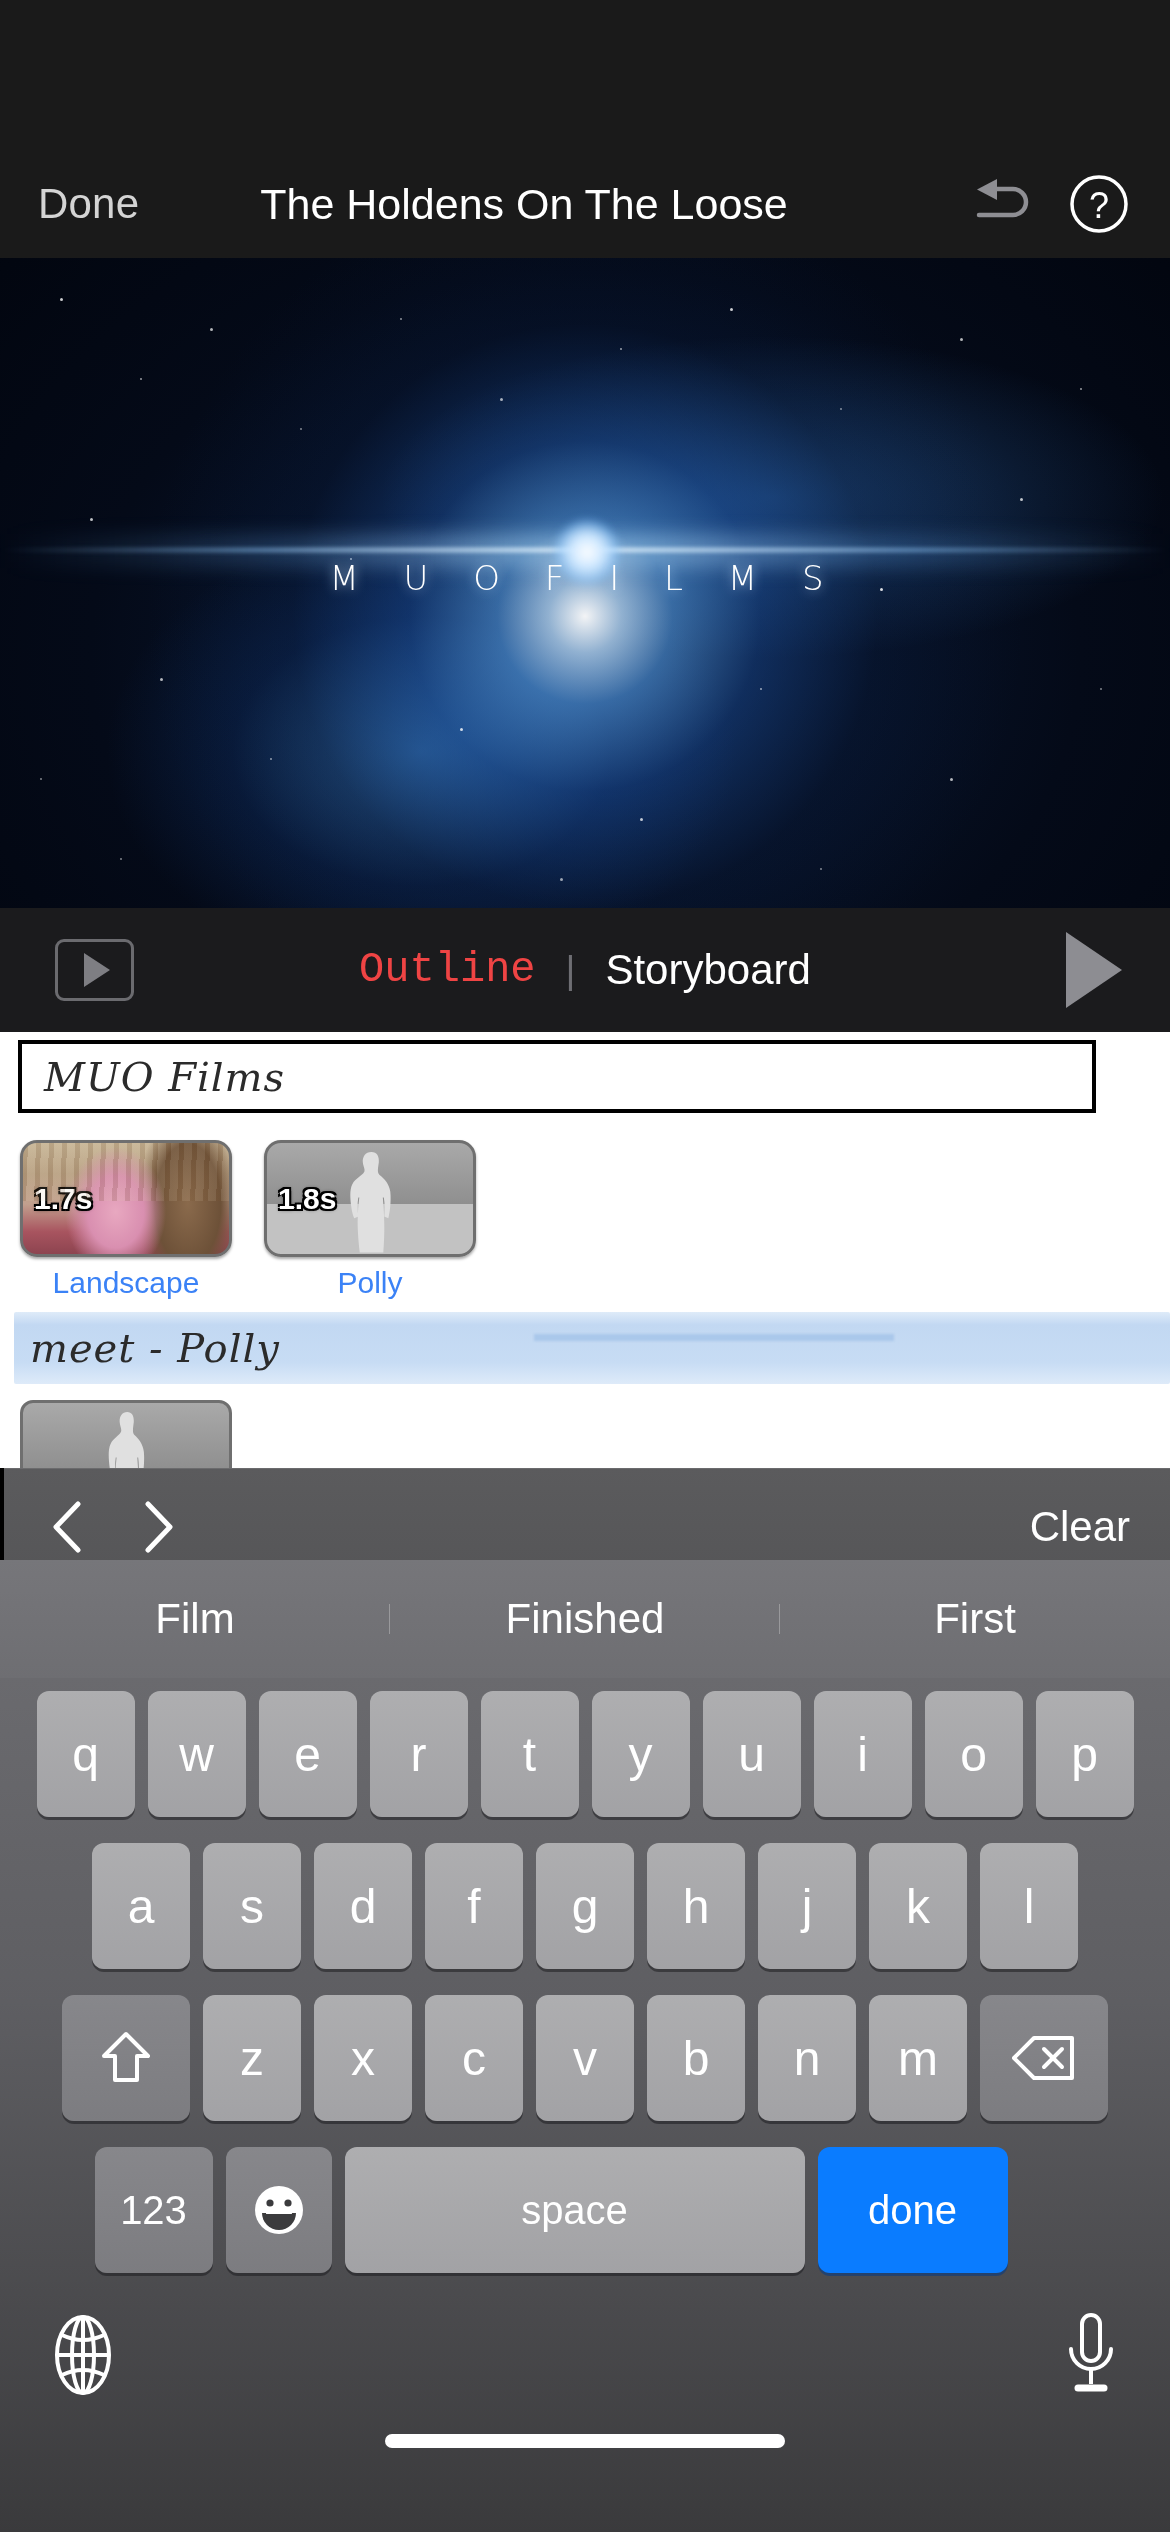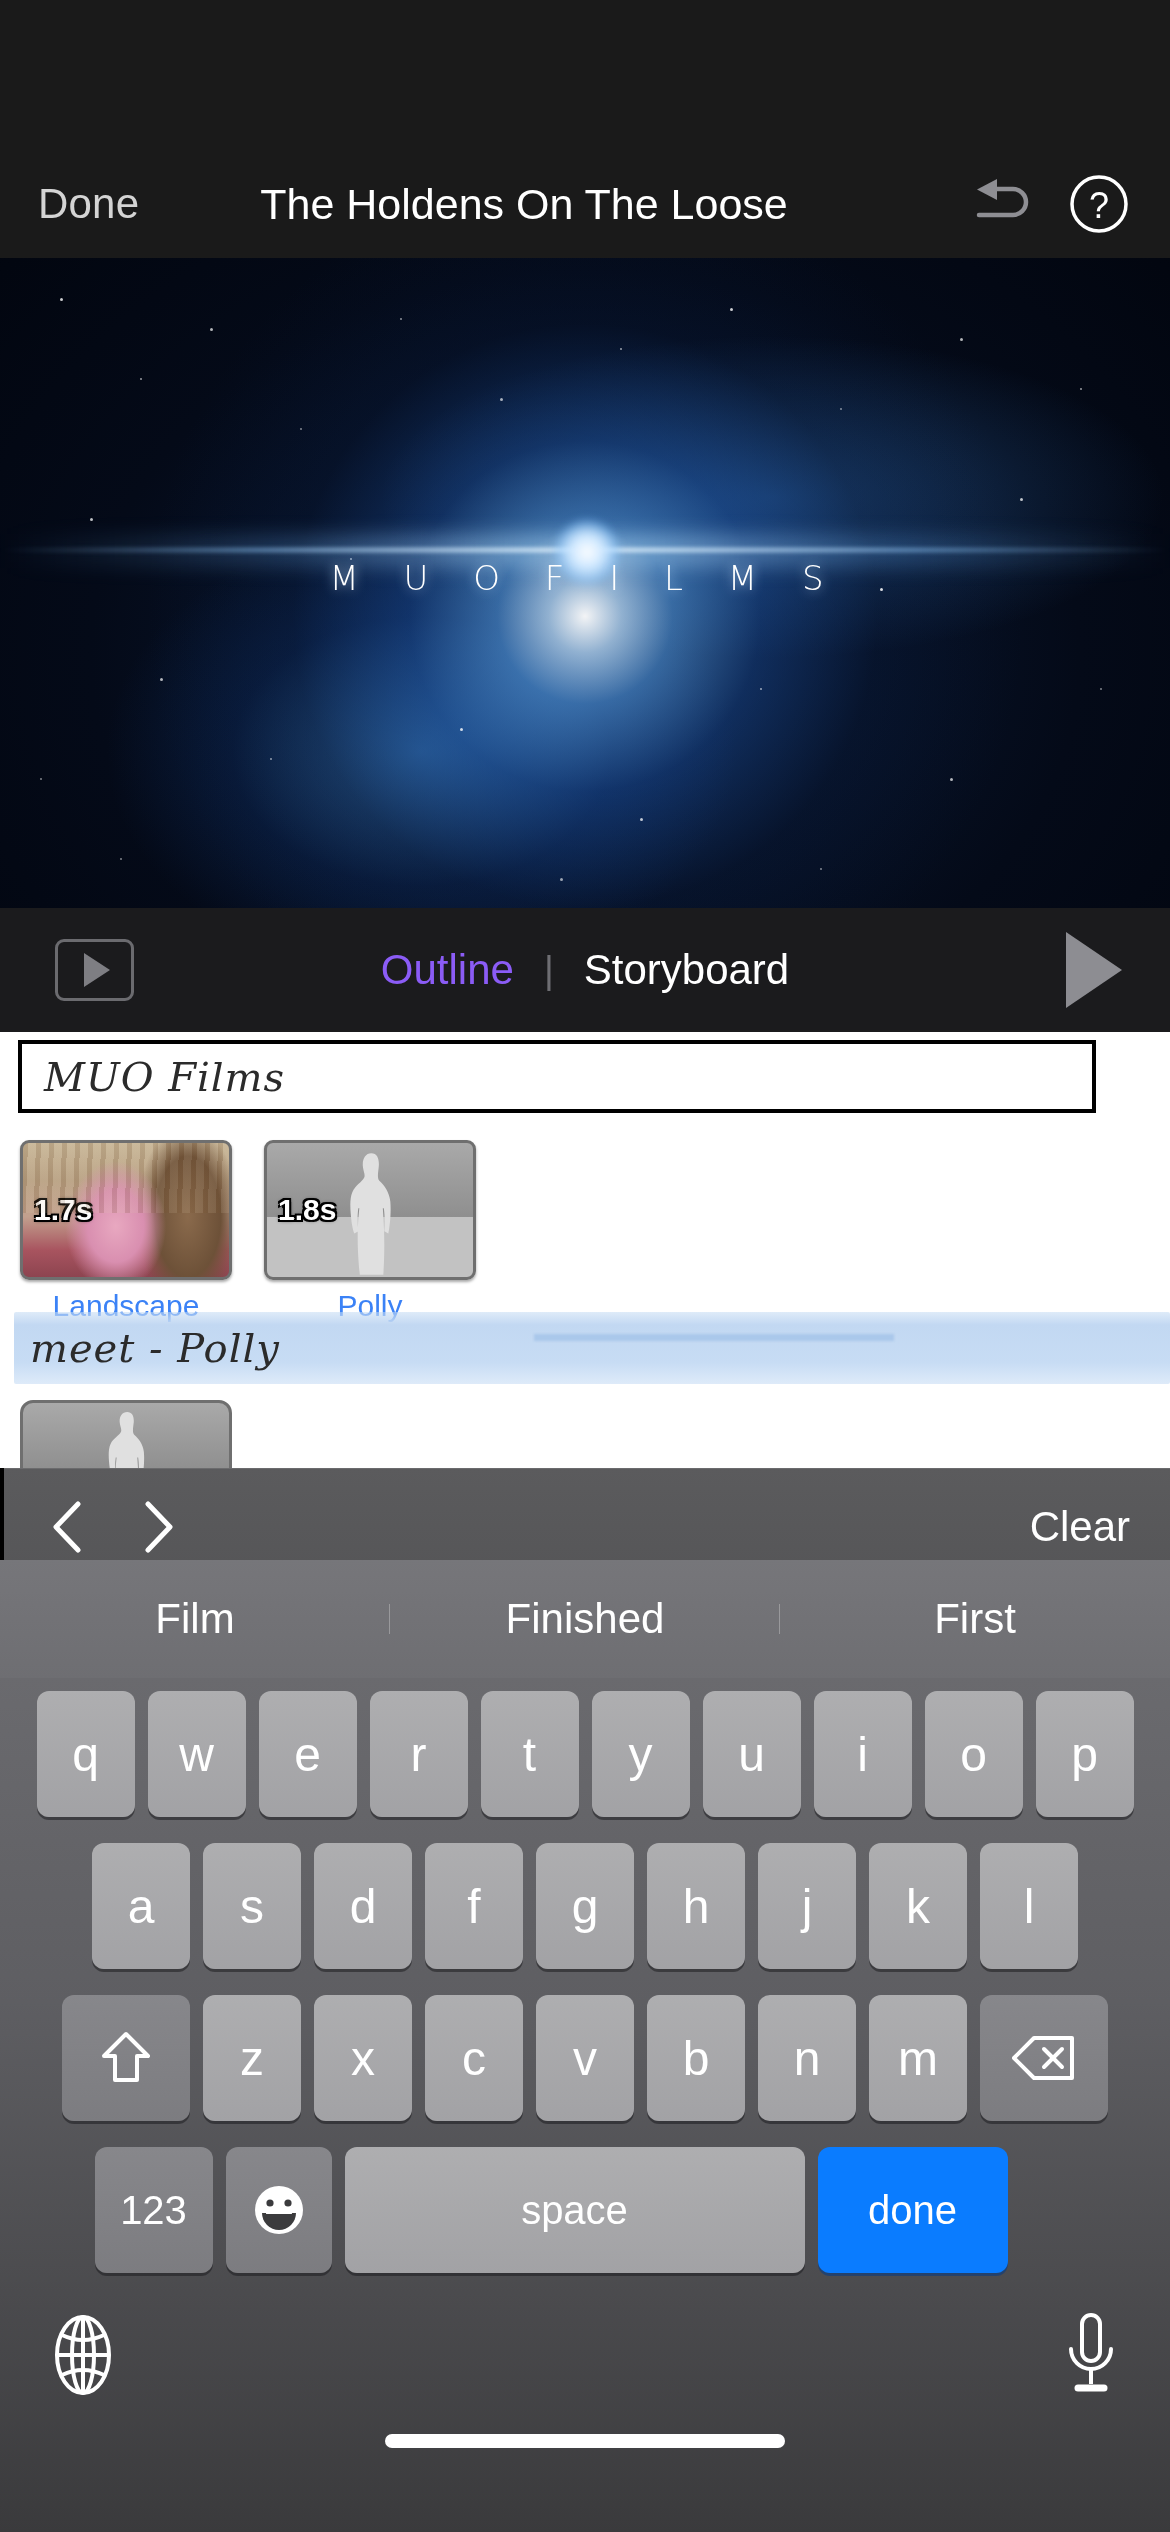--- a/index.html
+++ b/index.html
@@ -75,21 +75,21 @@
     position:absolute; left:55px; top:50%; transform:translateY(-50%);
     width:79px; height:62px; border:3px solid #6b6b6f; border-radius:9px;
     display:flex; align-items:center; justify-content:center;
   }
   .tri-sm { width:0;height:0;border-left:26px solid #7e7e83;border-top:17px solid transparent;border-bottom:17px solid transparent;margin-left:5px; }
   .seg-center {
     position:absolute; left:0; right:0; top:50%; transform:translateY(-50%);
     display:flex; align-items:center; justify-content:center; gap:0px;
   }
   .seg-tab { font-size:42px; padding:0 30px; }
-  .seg-tab.inactive { color:#8b5cf6; }
+  .seg-tab.inactive { color:#ef4444;font-family:Liberation Mono, monospace; }
   .seg-tab.active { color:#ffffff; }
   .seg-div { color:#6e6e73; font-size:38px; }
   .seg-play-right {
     position:absolute; right:48px; top:50%; transform:translateY(-50%);
     width:0;height:0;border-left:56px solid #8d8d92;border-top:38px solid transparent;border-bottom:38px solid transparent;
   }
 
   
   .sheet {
     position:absolute; left:0; top:1032px; width:1170px; height:436px;
@@ -100,21 +100,21 @@
     border:4px solid #000; background:#fff;
     display:flex; align-items:center; padding-left:22px;
   }
   .handwrite {
     font-family:"DejaVu Serif", serif; font-style:italic;
     font-size:40px; color:#2b2b2b; letter-spacing:1px;
   }
   .thumb-row { position:absolute; left:20px; top:108px; display:flex; gap:32px; }
   .thumb-cell { width:212px; display:flex; flex-direction:column; align-items:center; }
   .thumb {
-    position:relative; width:212px; height:140px; border-radius:9px;
+    position:relative; width:212px; height:117px; border-radius:17px;
     border:3px solid #6f6f6f; overflow:hidden;
     box-shadow:0 2px 3px rgba(0,0,0,0.35);
   }
   .thumb-landscape {
     background:
       radial-gradient(ellipse 70px 90px at 45% 62%, #e8a8c0 0%, #d98fb0 40%, rgba(0,0,0,0) 72%),
       radial-gradient(ellipse 60px 110px at 80% 55%, #8a6a4c 0%, #6d5138 55%, rgba(0,0,0,0) 85%),
       linear-gradient(to bottom, #c9b89a 0%, #b8a184 28%, #c2a08e 55%, #a8545f 80%, #8d4450 100%);
   }
   .thumb-landscape::after {

